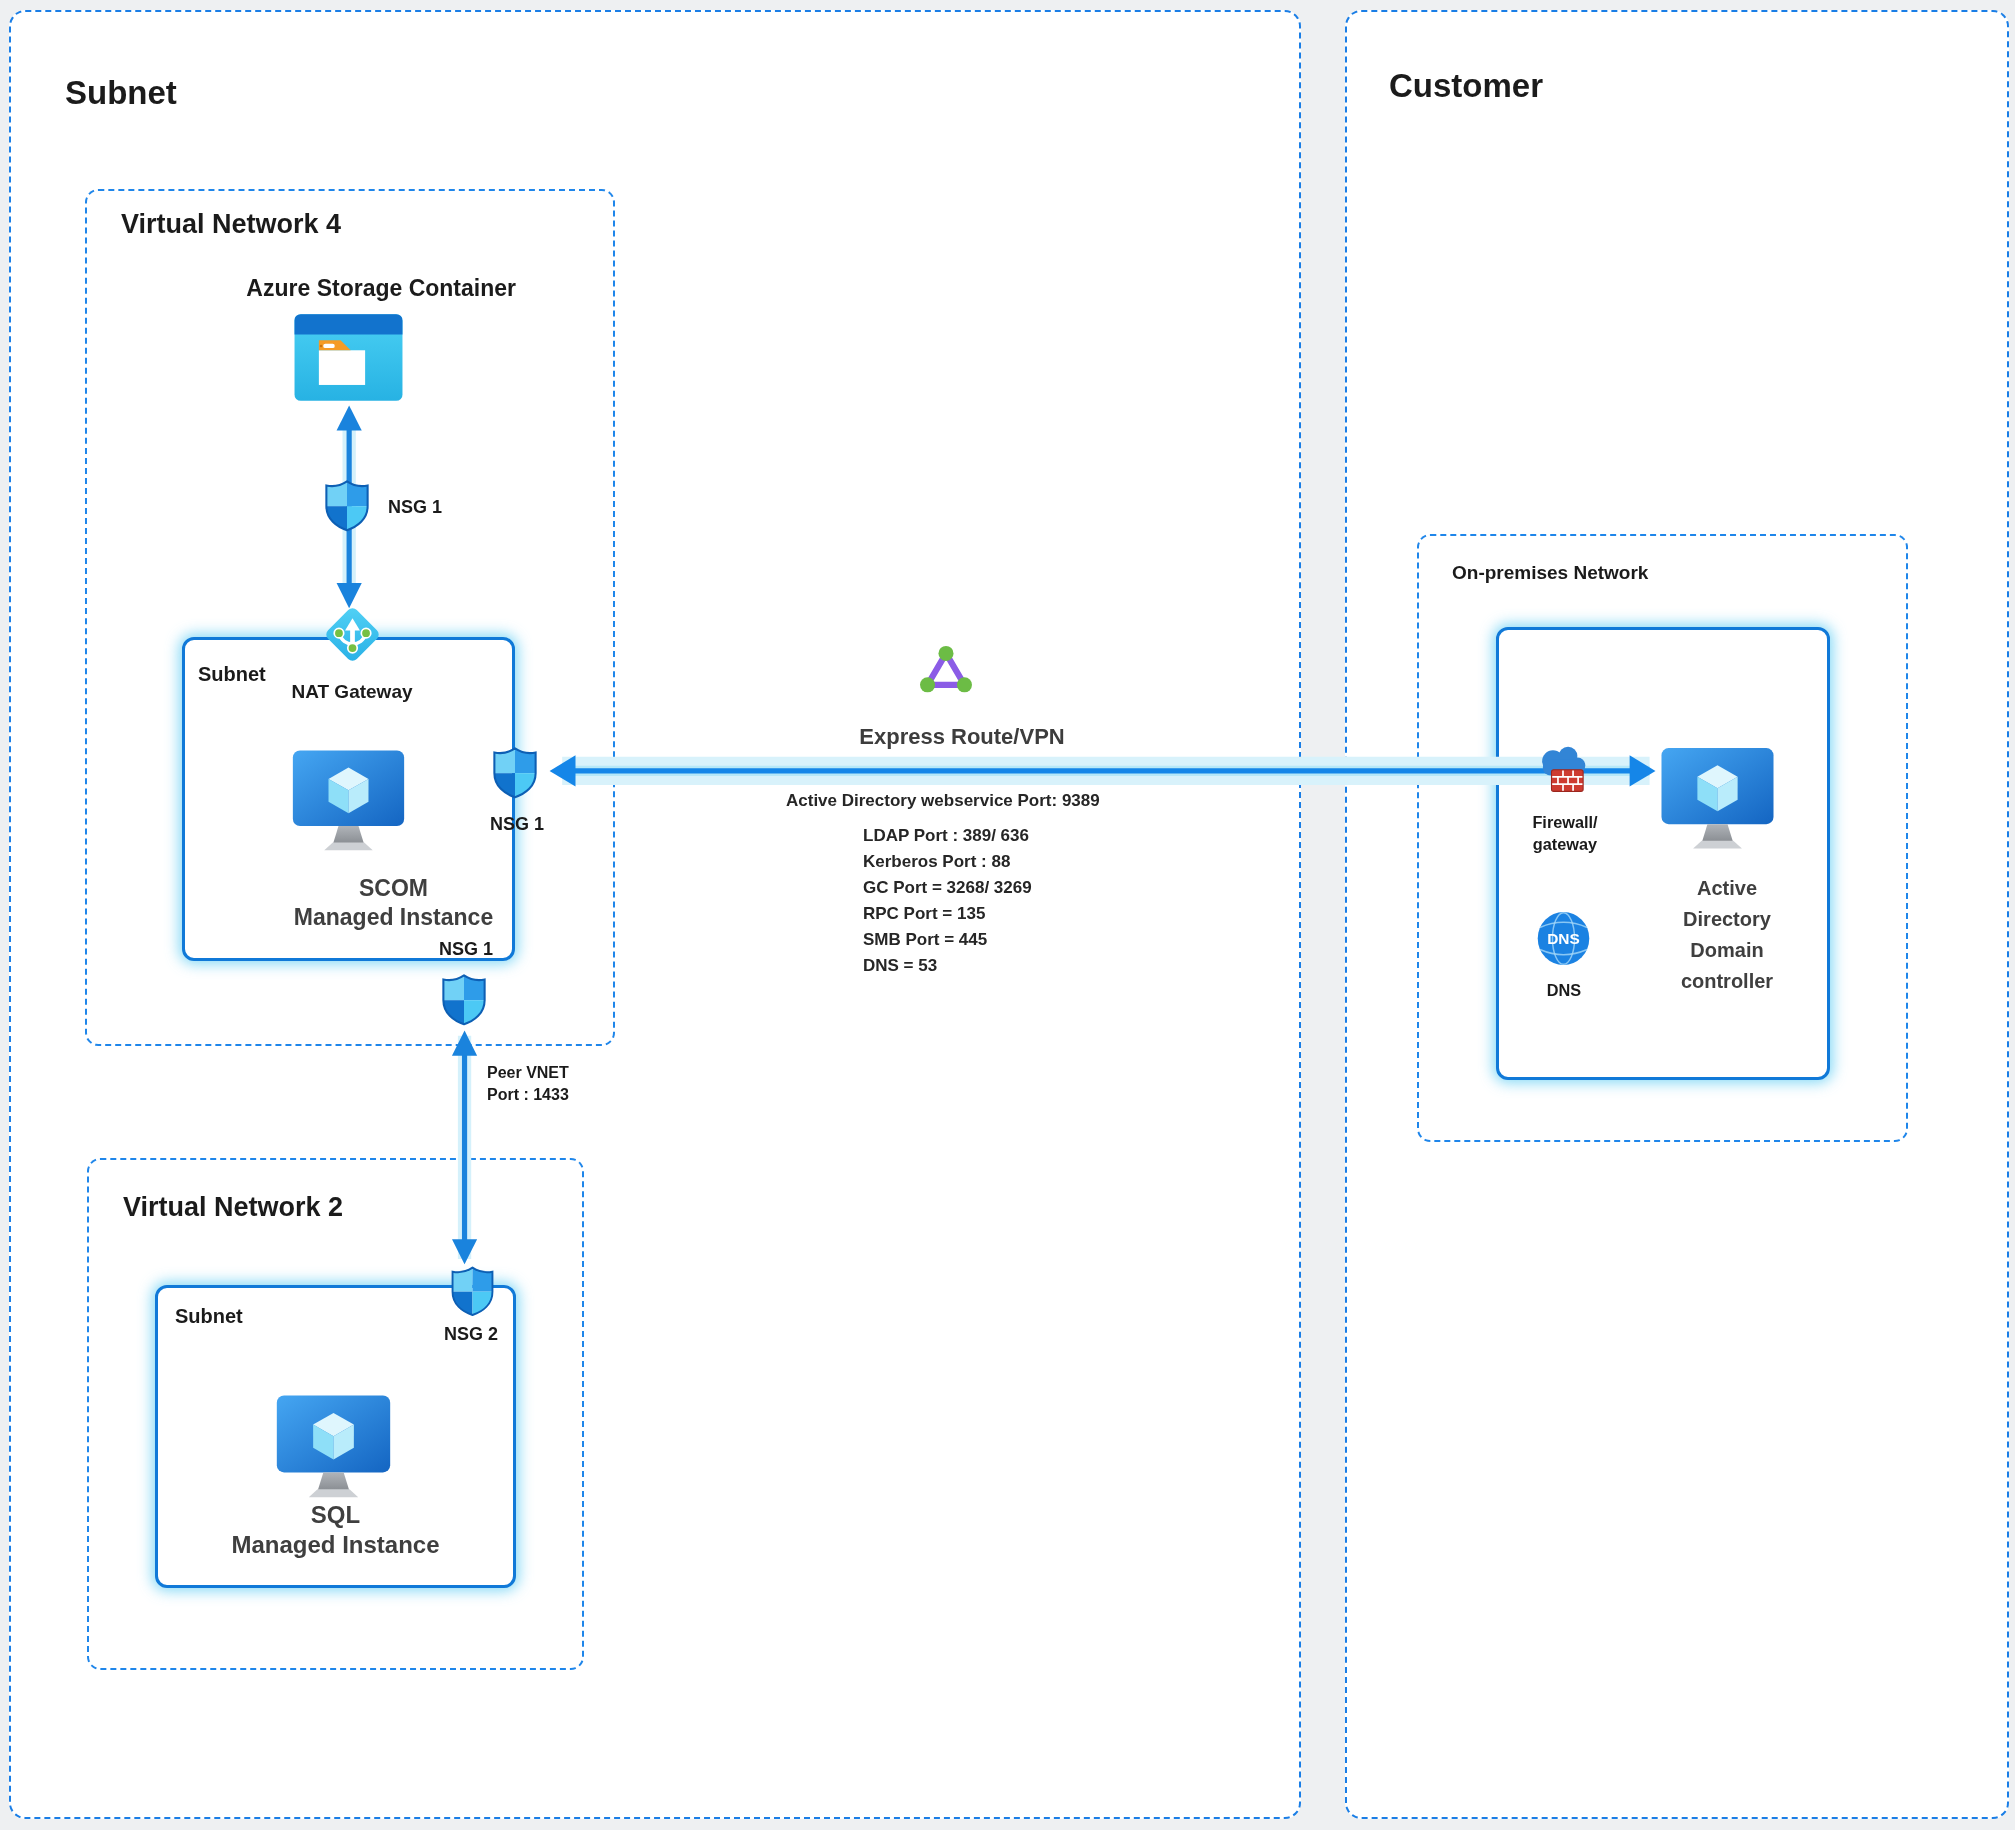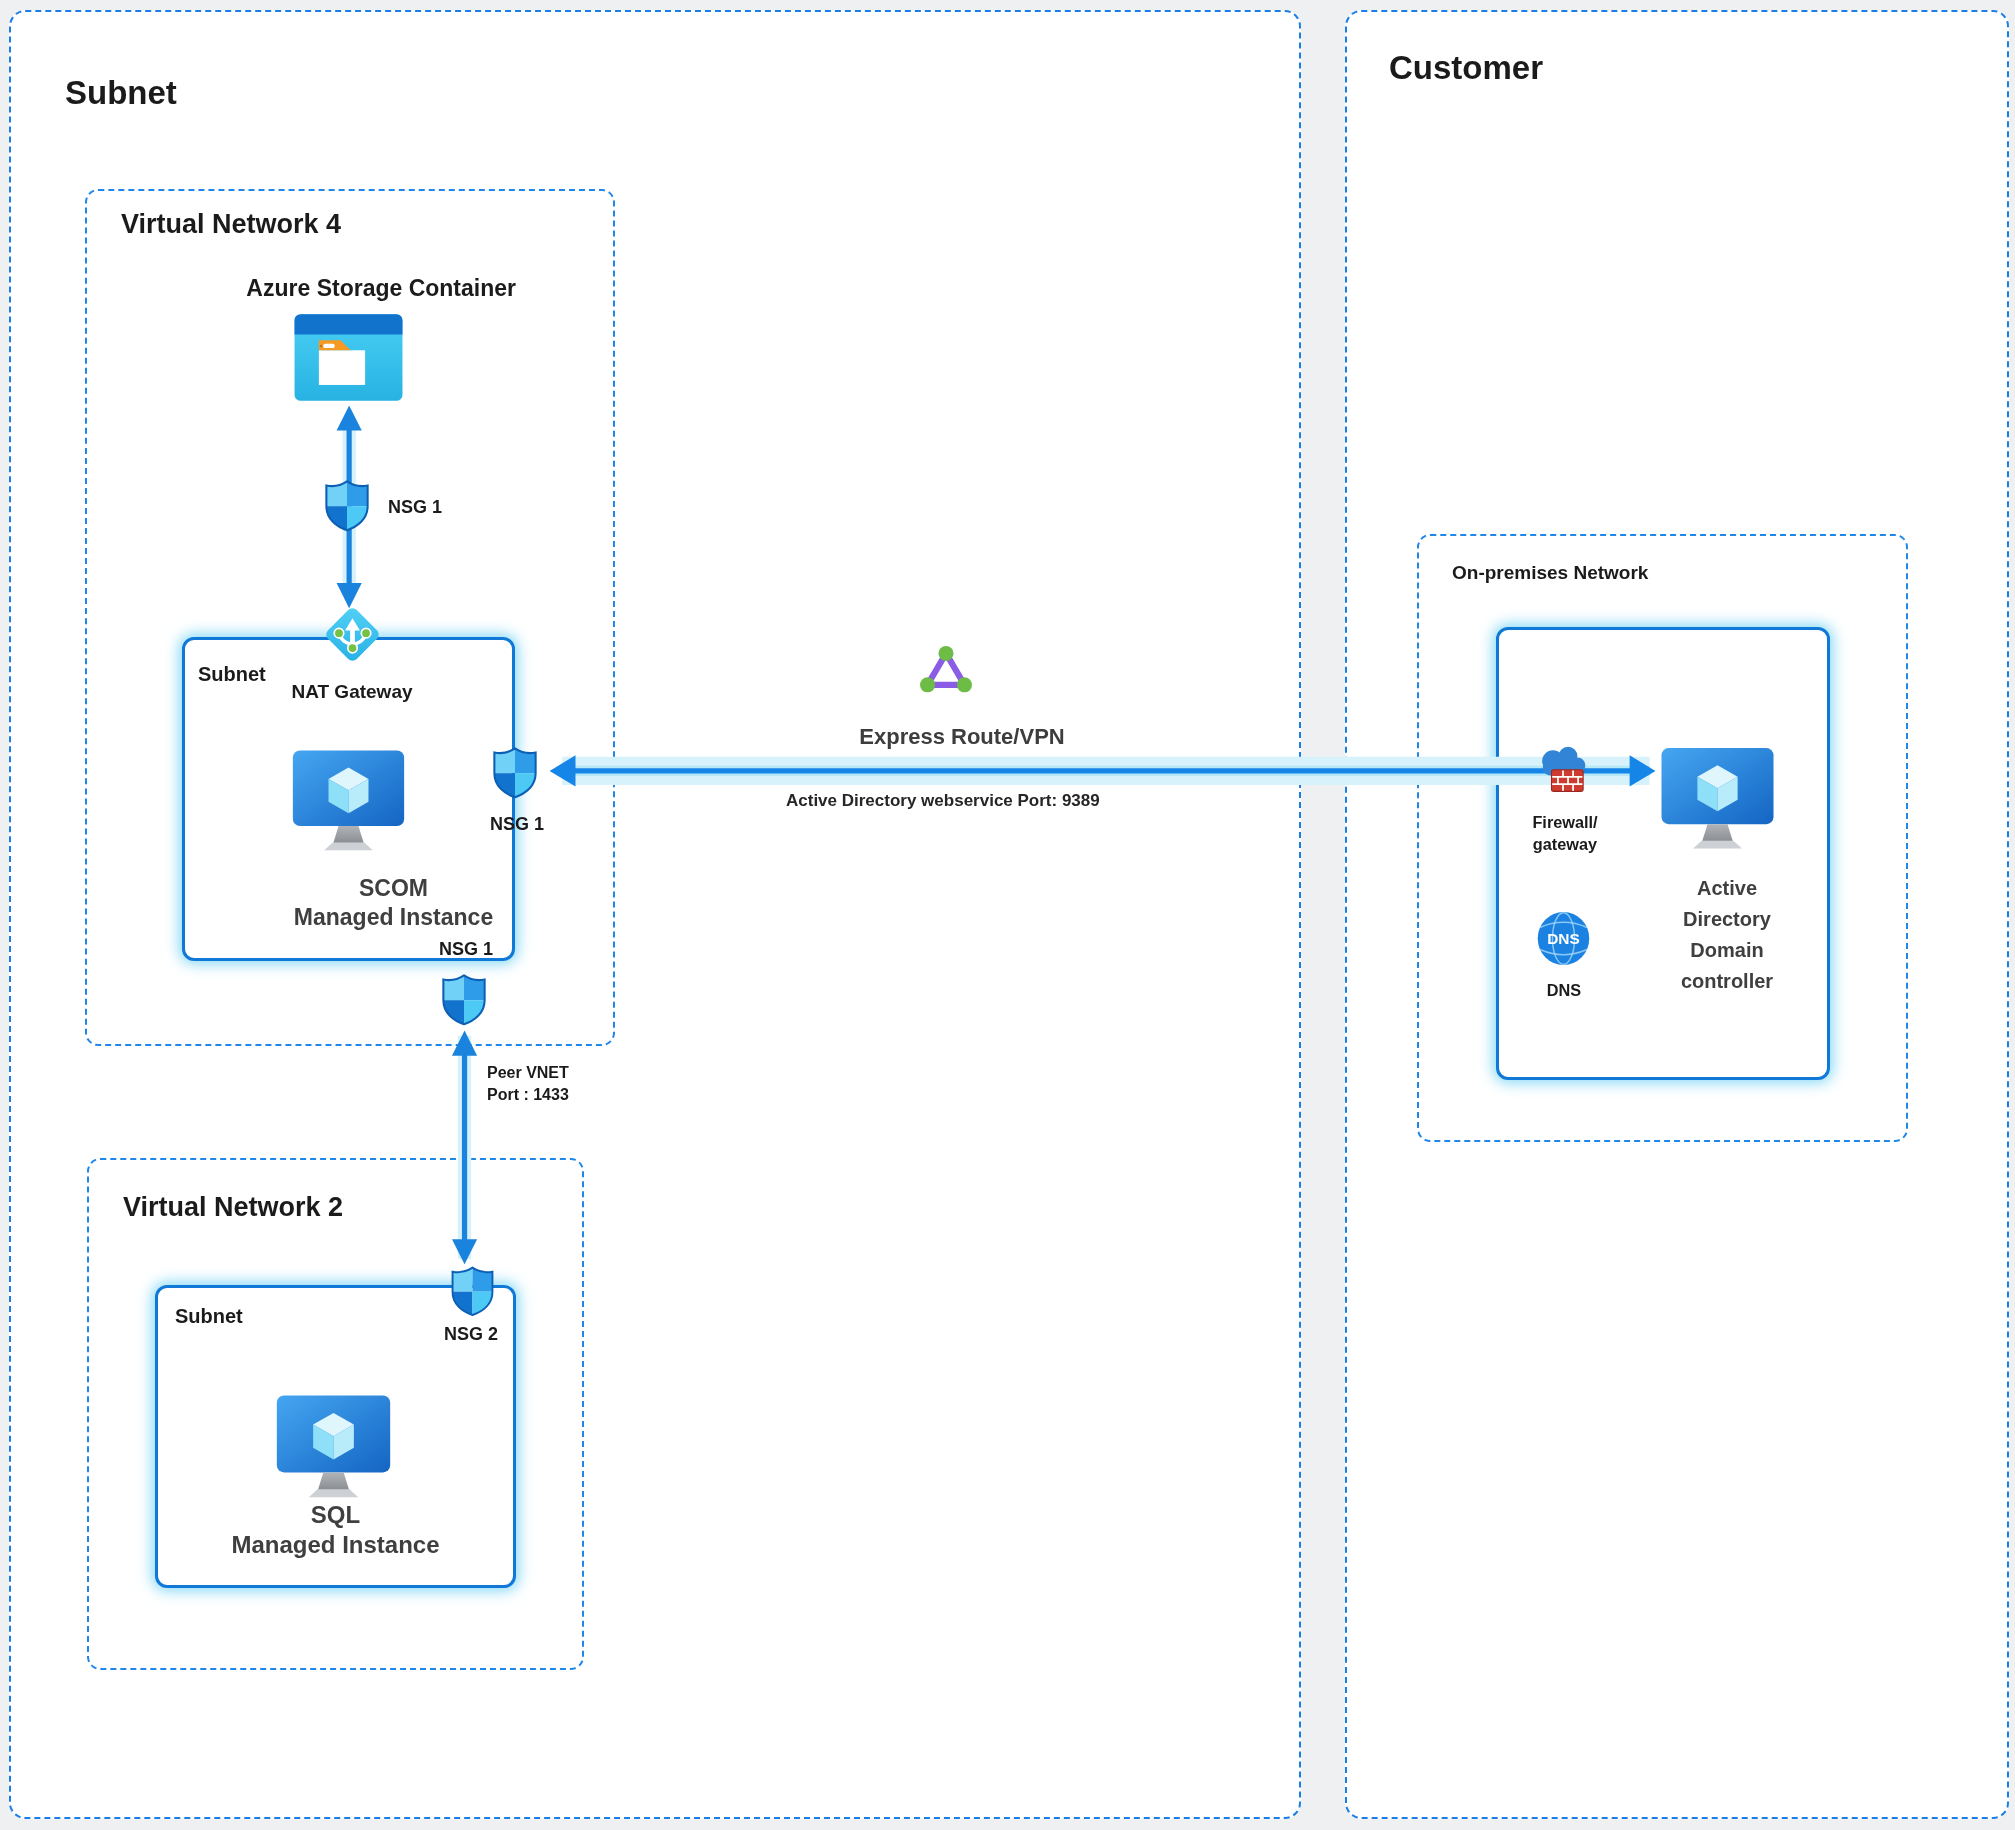--- a/index.html
+++ b/index.html
@@ -188,21 +188,21 @@
     </svg>
   <svg class="icon" style="left:1537px;top:911px" width="53" height="55" viewBox="0 0 72 74">
       <ellipse cx="36" cy="37" rx="35" ry="36" fill="#1b82e2"></ellipse>
       <ellipse cx="36" cy="37" rx="15" ry="35" fill="none" stroke="#a5d8f9" stroke-width="2" opacity="0.8"></ellipse>
       <path d="M4 22 Q36 8 68 22" fill="none" stroke="#a5d8f9" stroke-width="2" opacity="0.8"></path>
       <path d="M4 52 Q36 66 68 52" fill="none" stroke="#a5d8f9" stroke-width="2" opacity="0.8"></path>
       <text x="36" y="45" text-anchor="middle" font-size="21" font-weight="bold" fill="#ffffff" font-family="Liberation Sans, sans-serif">DNS</text>
   </svg>
 
   <div class="lbl h1" style="left:65px;top:74px;">Subnet</div>
-  <div class="lbl h1" style="left:1389px;top:49px;">Customer</div>
+  <div class="lbl h1" style="left:1389px;top:67px;">Customer</div>
 
   <div class="lbl h2" style="left:121px;top:209px;">Virtual Network 4</div>
   <div class="lbl ctr" style="left:182px;top:275px;width:334px;font-size:23px;text-align:right;">Azure Storage Container</div>
   <div class="lbl" style="left:388px;top:497px;font-size:18px;">NSG 1</div>
   <div class="lbl" style="left:198px;top:663px;font-size:20px;">Subnet</div>
   <div class="lbl ctr" style="left:252px;top:681px;width:200px;font-size:19px;">NAT Gateway</div>
   <div class="lbl ctr gray" style="left:183px;top:874px;width:333px;font-size:23px;line-height:29px;margin-left:44px;">
     <span style="display:block">SCOM</span>
     <span style="display:block">Managed Instance</span>
   </div>
@@ -217,20 +217,28 @@
   <div class="lbl h2" style="left:123px;top:1192px;">Virtual Network 2</div>
   <div class="lbl" style="left:444px;top:1324px;font-size:18px;">NSG 2</div>
   <div class="lbl" style="left:175px;top:1305px;font-size:20px;">Subnet</div>
   <div class="lbl ctr gray" style="left:155px;top:1500px;width:361px;font-size:24px;line-height:30px;">
     <span style="display:block">SQL</span>
     <span style="display:block">Managed Instance</span>
   </div>
 
   <div class="lbl ctr" style="left:814px;top:724px;width:296px;font-size:22px;color:#3d3d3d;">Express Route/VPN</div>
   <div class="lbl" style="left:786px;top:791px;font-size:17px;color:#262626;">Active Directory webservice Port: 9389</div>
+  <div class="lbl" style="left:863px;top:826px;font-weight:400;">
+    <div class="port-line">LDAP Port : 389/ 636</div>
+    <div class="port-line">Kerberos Port : 88</div>
+    <div class="port-line">GC Port = 3268/ 3269</div>
+    <div class="port-line">RPC Port = 135</div>
+    <div class="port-line">SMB Port = 445</div>
+    <div class="port-line">DNS = 53</div>
+  </div>
 
   <div class="lbl" style="left:1452px;top:562px;font-size:19px;">On-premises Network</div>
   <div class="lbl ctr" style="left:1502px;top:811px;width:126px;font-size:16.3px;line-height:22px;">
     <span style="display:block">Firewall/</span>
     <span style="display:block">gateway</span>
   </div>
   <div class="lbl ctr gray" style="left:1653px;top:873px;width:148px;font-size:20px;line-height:31px;">
     <span style="display:block">Active</span>
     <span style="display:block">Directory</span>
     <span style="display:block">Domain</span>

